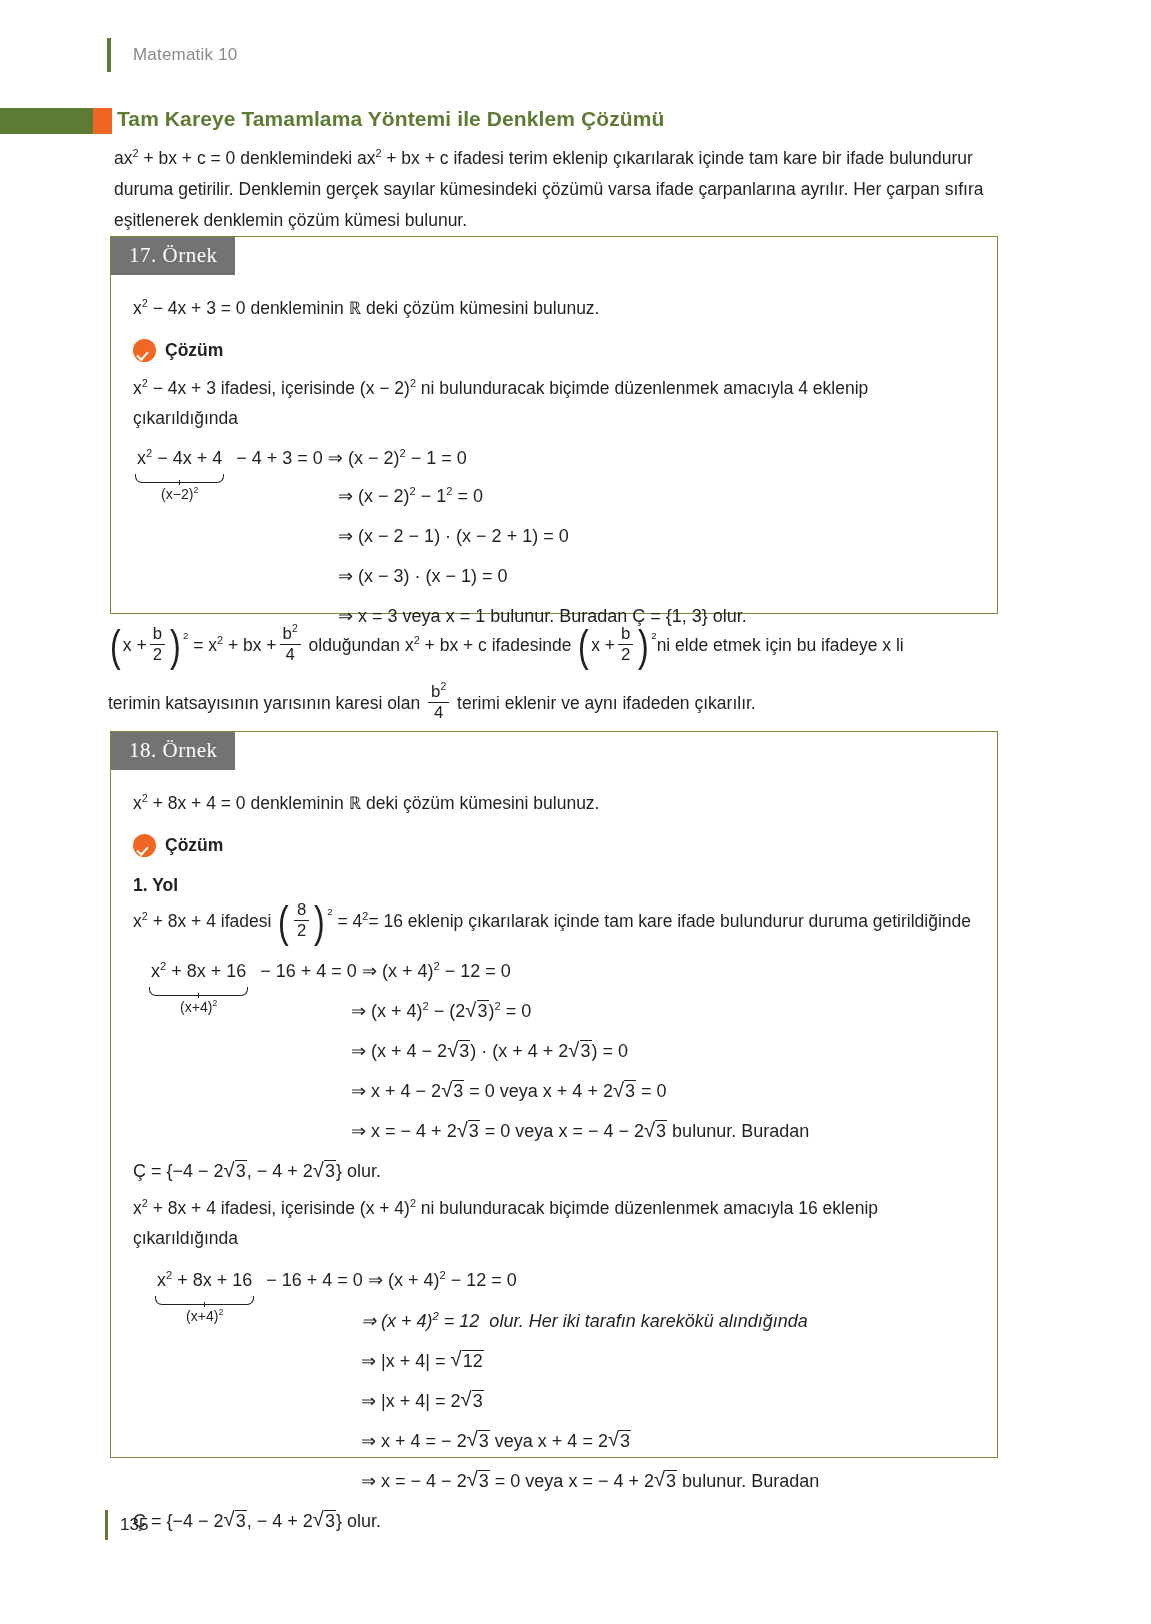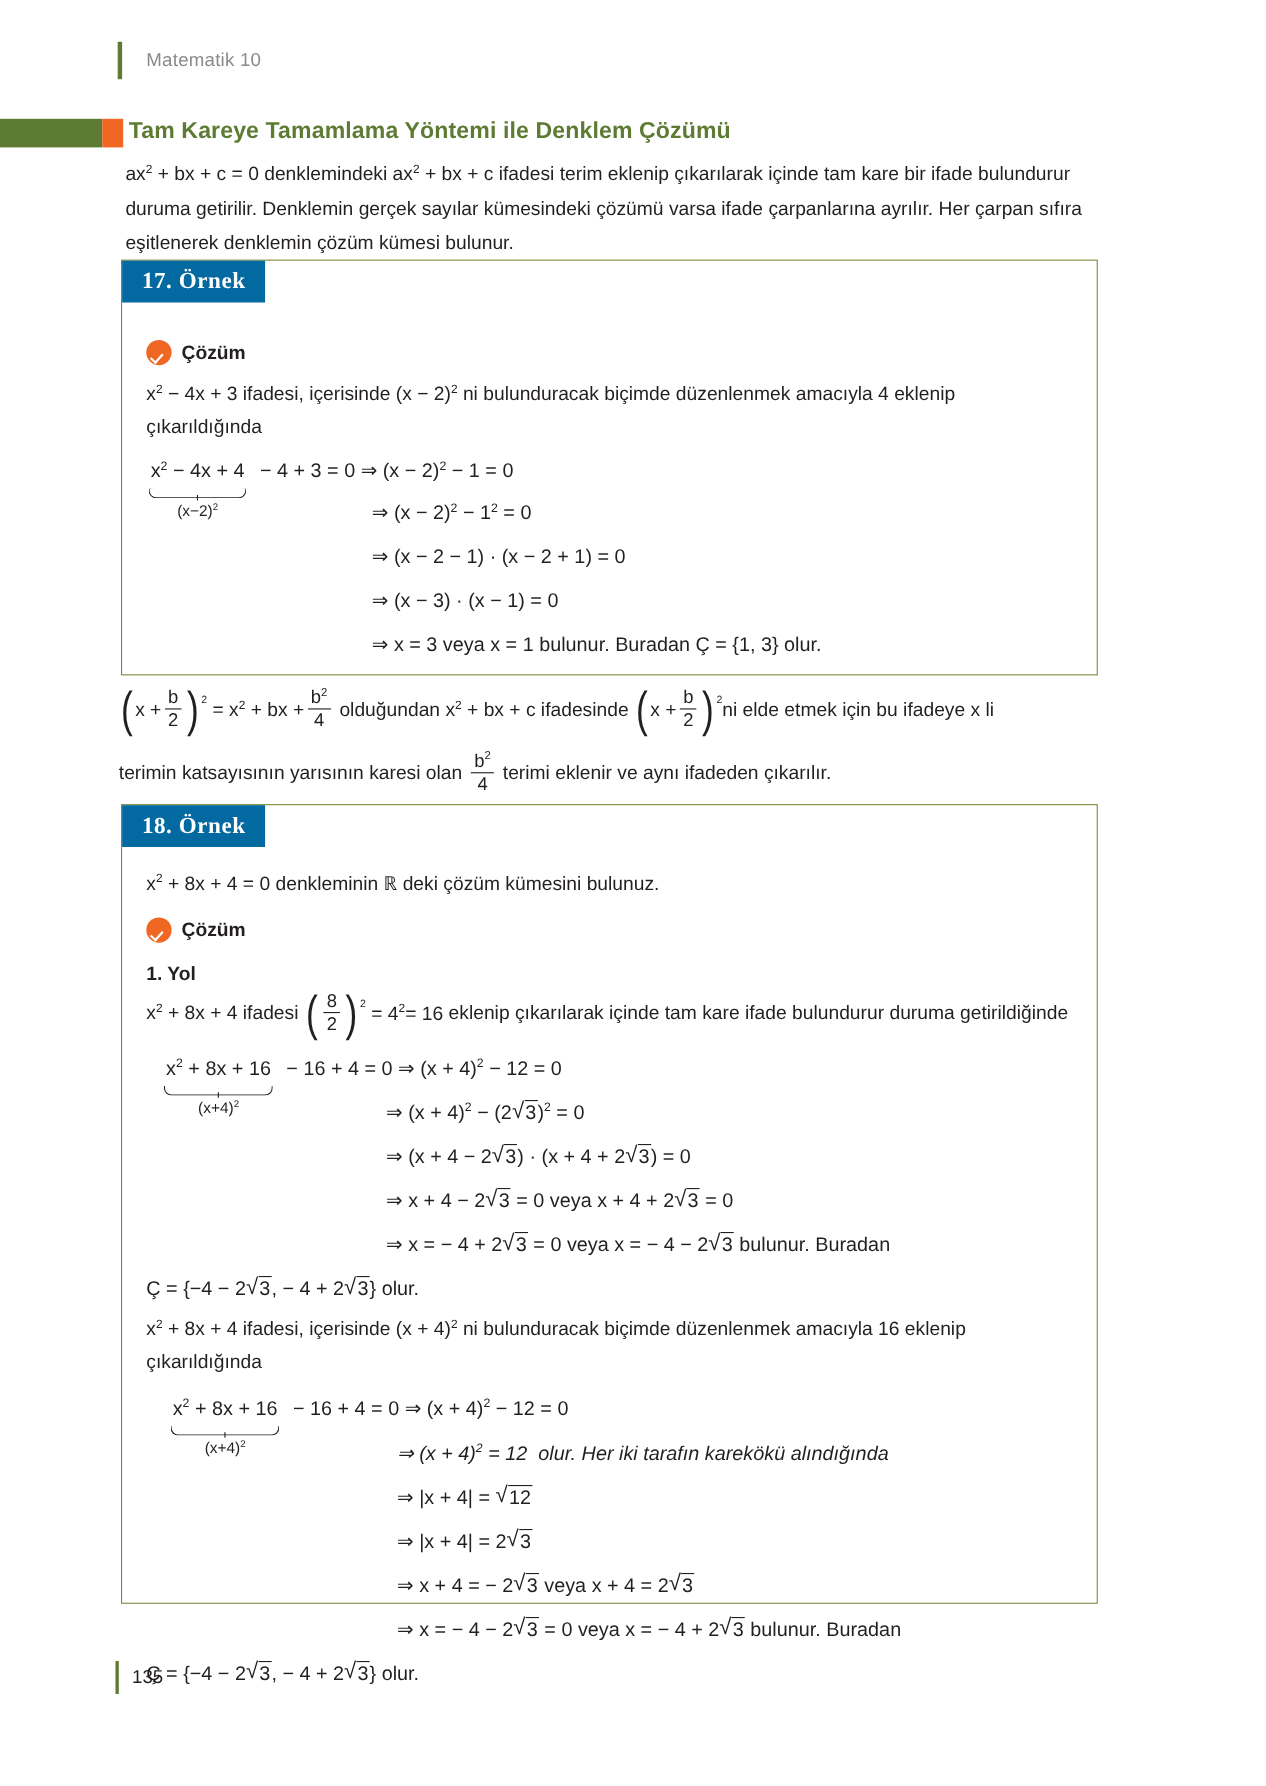--- a/index.html
+++ b/index.html
@@ -41,23 +41,23 @@
   }
 
   
   .ex-box{
     position:absolute;left:110px;width:888px;
     border:1px solid #7a8a3a;
     background:#fff;box-sizing:border-box;
   }
   .ex-tab{
     position:absolute;left:0;top:0;
-    background:#0369a1;color:#fff;
+    background:#737373;color:#fff;
     font-family:"Liberation Serif", serif;
-    font-size:21px;font-weight:bold;
+    font-size:21px;font-weight:normal;
     padding:6px 18px 7px 18px;
     letter-spacing:.5px;
   }
   .ex-inner{padding:56px 22px 16px 22px;font-size:17.5px;line-height:30px;}
 
   .q-line{margin:0 0 4px 0;font-size:17.5px;}
 
   .cozum{display:flex;align-items:center;gap:9px;margin:12px 0 8px 0;}
   .cozum-ico{
     width:23px;height:23px;border-radius:50%;
@@ -143,20 +143,23 @@
   <div class="sec-title">Tam Kareye Tamamlama Yöntemi ile Denklem Çözümü</div>
 
   <div class="intro">
     <span>ax</span><sup>2</sup><span> + bx + c = 0 denklemindeki ax</span><sup>2</sup><span> + bx + c ifadesi terim eklenip çıkarılarak içinde tam kare bir ifade bulundurur duruma getirilir. Denklemin gerçek sayılar kümesindeki çözümü varsa ifade çarpanlarına ayrılır. Her çarpan sıfıra eşitlenerek denklemin çözüm kümesi bulunur.</span>
   </div>
 
   <div class="ex-box" style="top:236px;height:378px;">
     <div class="ex-tab">17. Örnek</div>
     <div class="ex-inner">
 
+      <div class="q-line">
+        <span class="m">x</span><sup>2</sup><span> − 4x + 3 = 0 denkleminin ℝ deki çözüm kümesini bulunuz.</span>
+      </div>
 
       <div class="cozum">
         <span class="cozum-ico"></span>
         <span class="cozum-label">Çözüm</span>
       </div>
 
       <div class="para">
         <span>x</span><sup>2</sup><span> − 4x + 3 ifadesi, içerisinde (x − 2)</span><sup>2</sup><span> ni bulunduracak biçimde düzenlenmek amacıyla 4 eklenip çıkarıldığında</span>
       </div>
 

